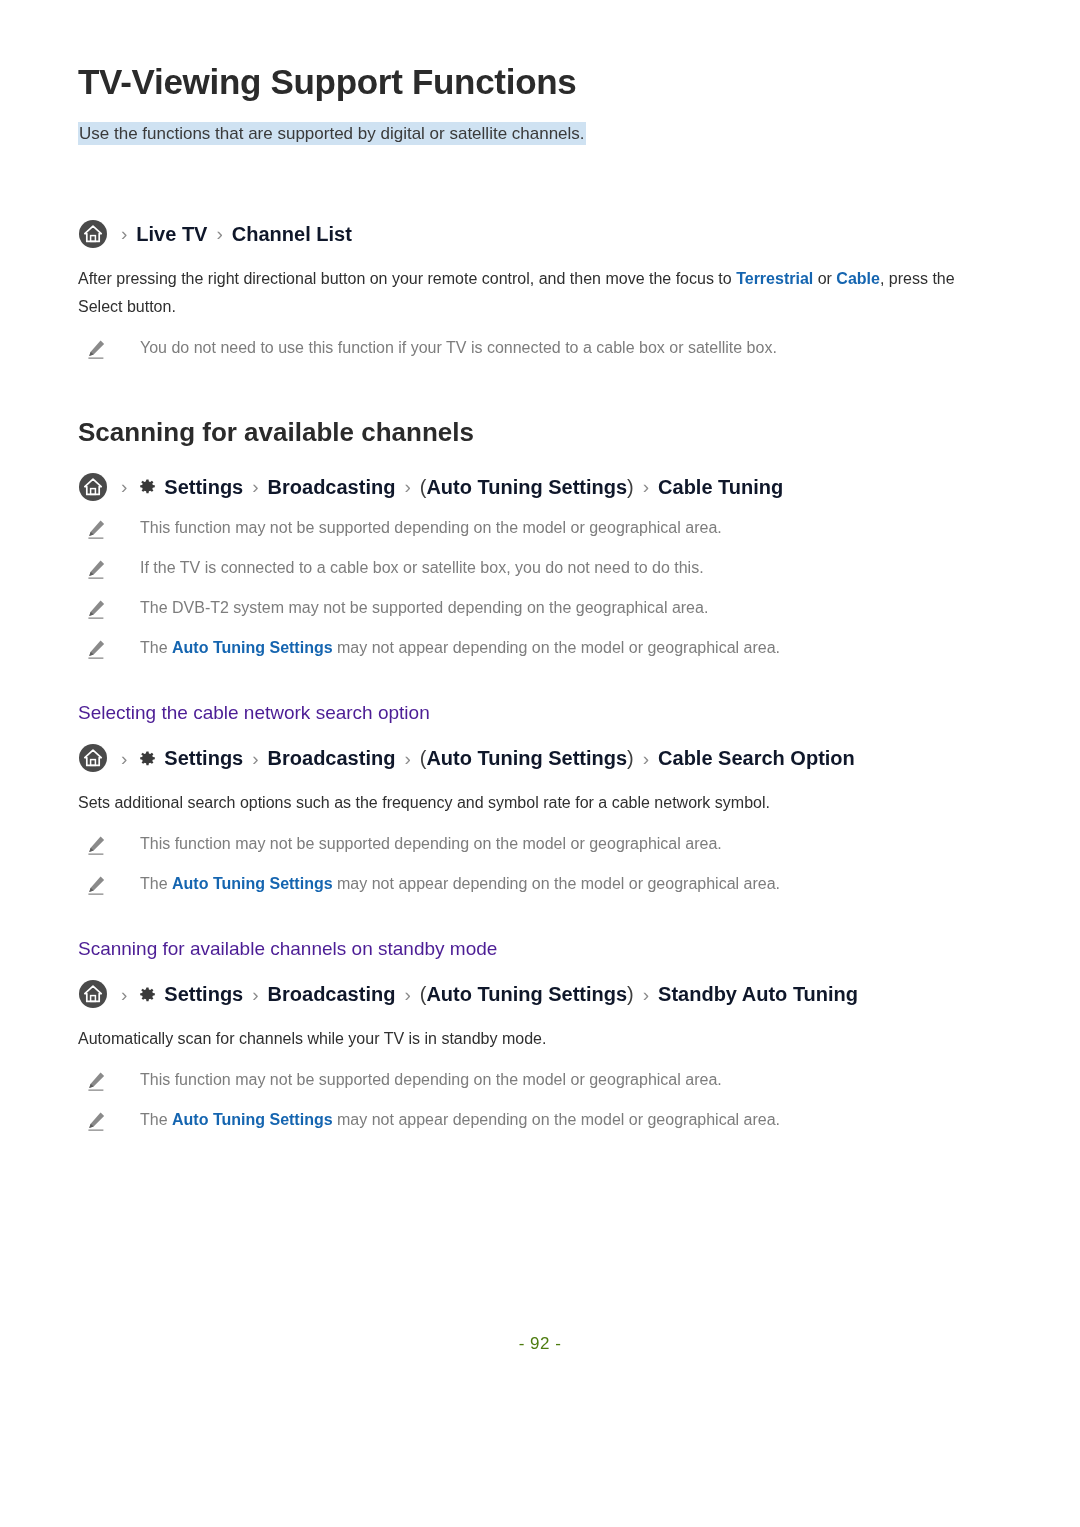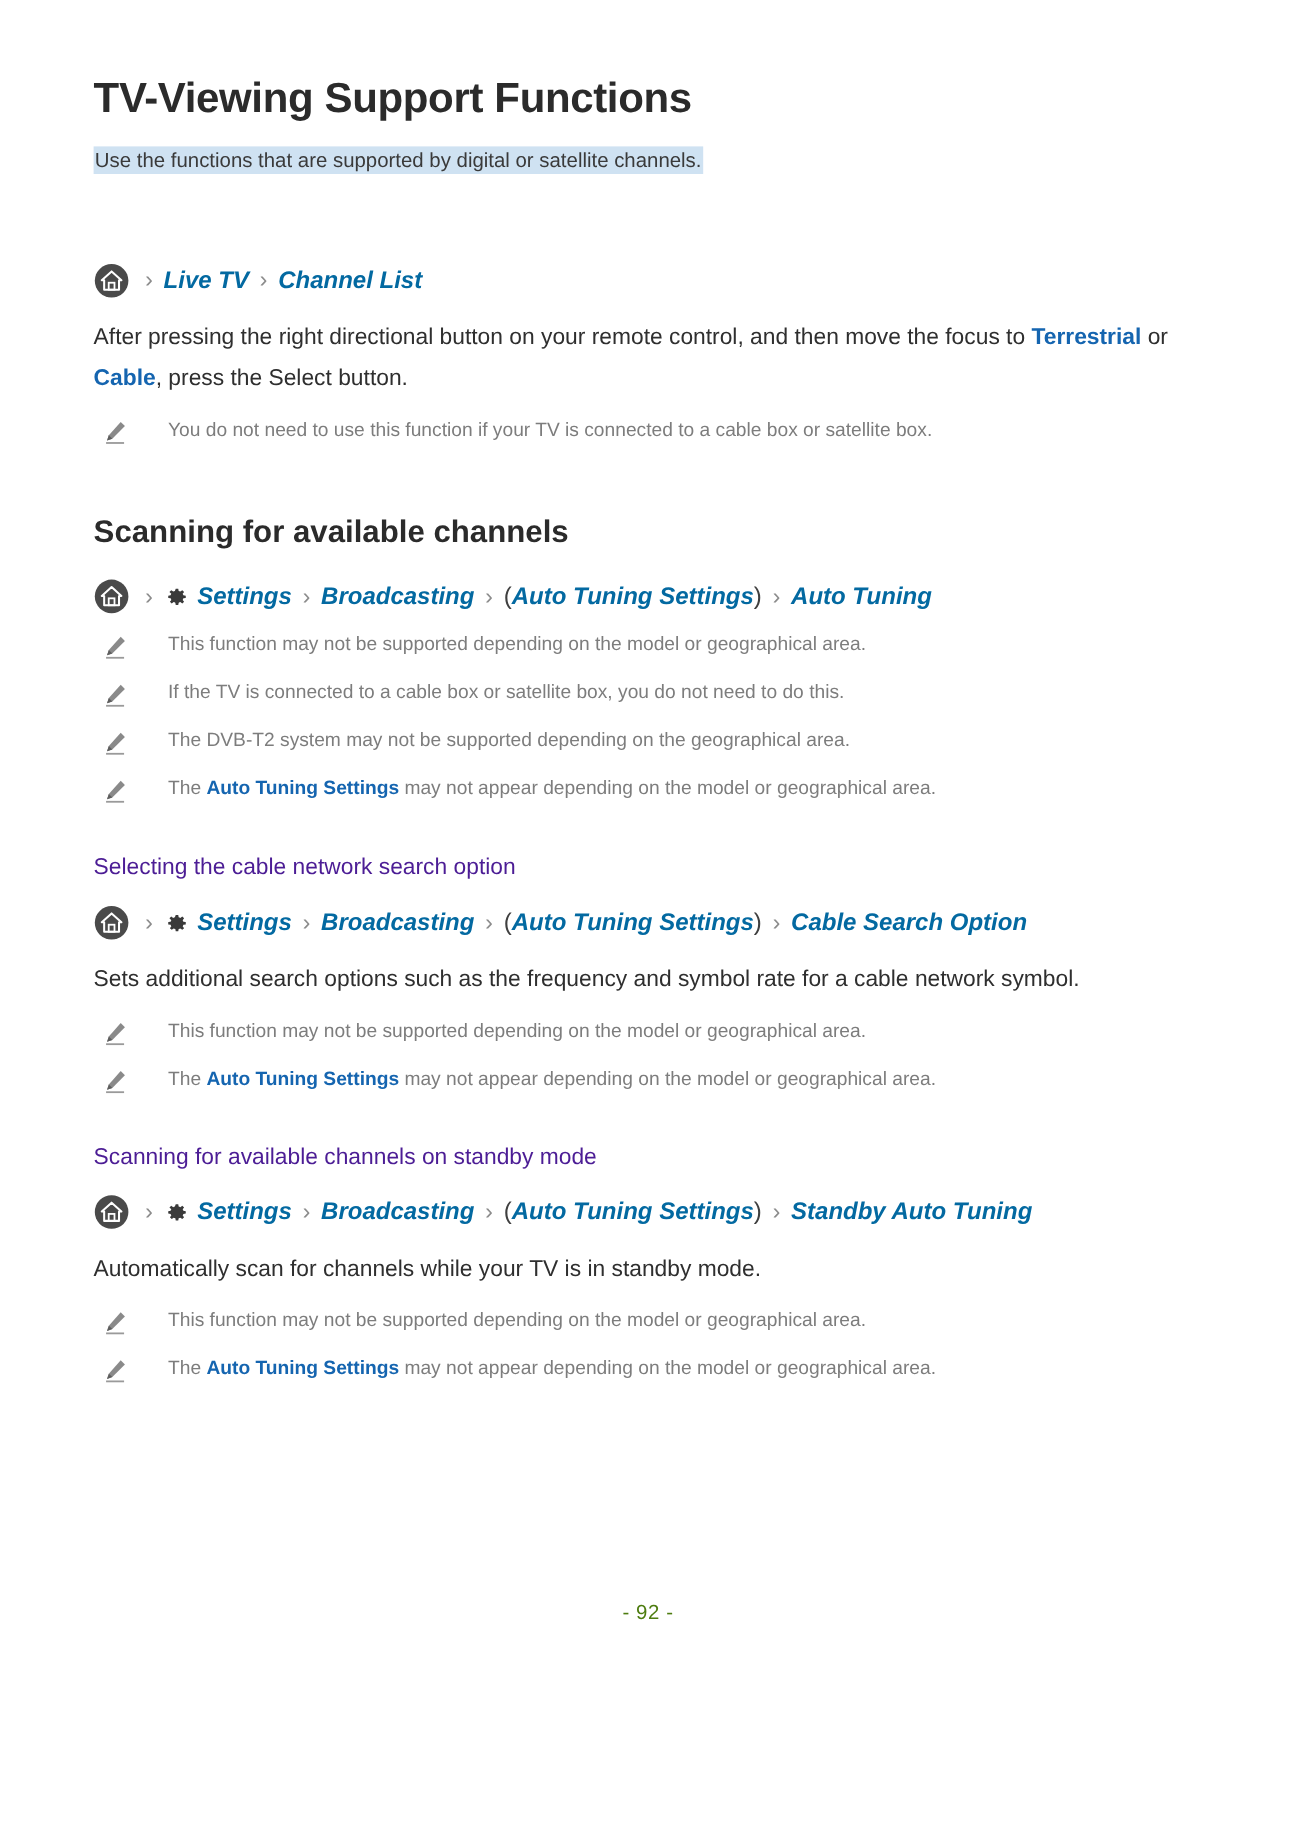--- a/index.html
+++ b/index.html
@@ -99,33 +99,32 @@
     width: 23px;
     height: 23px;
     display: inline-flex;
     align-items: center;
     justify-content: center;
     margin-right: 5px;
     position: relative;
     top: 1px;
   }
   .bc-link {
-    color: #0369a1;
+    color: #0f172a;
     font-weight: 600;
     white-space: nowrap;
-    font-style: italic;
   }
   .bc-paren {
     color: #3f3f3f;
     font-weight: 500;
   }
 
   
   .para {
-    font-size: 19px;
+    font-size: 16px;
     line-height: 1.78;
     color: #2f2f2f;
     margin: 0;
     max-width: 920px;
   }
   .inline-link {
     color: #1565b0;
     font-weight: 700;
   }
 
@@ -236,21 +235,21 @@
       </svg>
     </span>
     <span class="bc-link">Settings</span>
     <span class="bc-sep">›</span>
     <span class="bc-link">Broadcasting</span>
     <span class="bc-sep">›</span>
     <span class="bc-paren">(</span>
       <span class="bc-link">Auto Tuning Settings</span>
       <span class="bc-paren">)</span>
     <span class="bc-sep">›</span>
-    <span class="bc-link">Auto Tuning</span>
+    <span class="bc-link">Cable Tuning</span>
   </div>
 
   <div class="s-gap-note"></div>
 
   <div class="note">
     <span class="note-icon">
       <svg width="24" height="24" viewBox="0 0 24 24">
         <path d="M16.6 3.6 L20.1 7.1 L9.6 17.6 L5.2 19.1 L6.7 14.7 Z" fill="#8a8a8a"></path>
         <path d="M5.2 19.1 L9.6 17.6 L6.7 14.7 Z" fill="#5e5e5e"></path>
         <rect x="4.4" y="20.4" width="15" height="1.5" fill="#9a9a9a"></rect>

